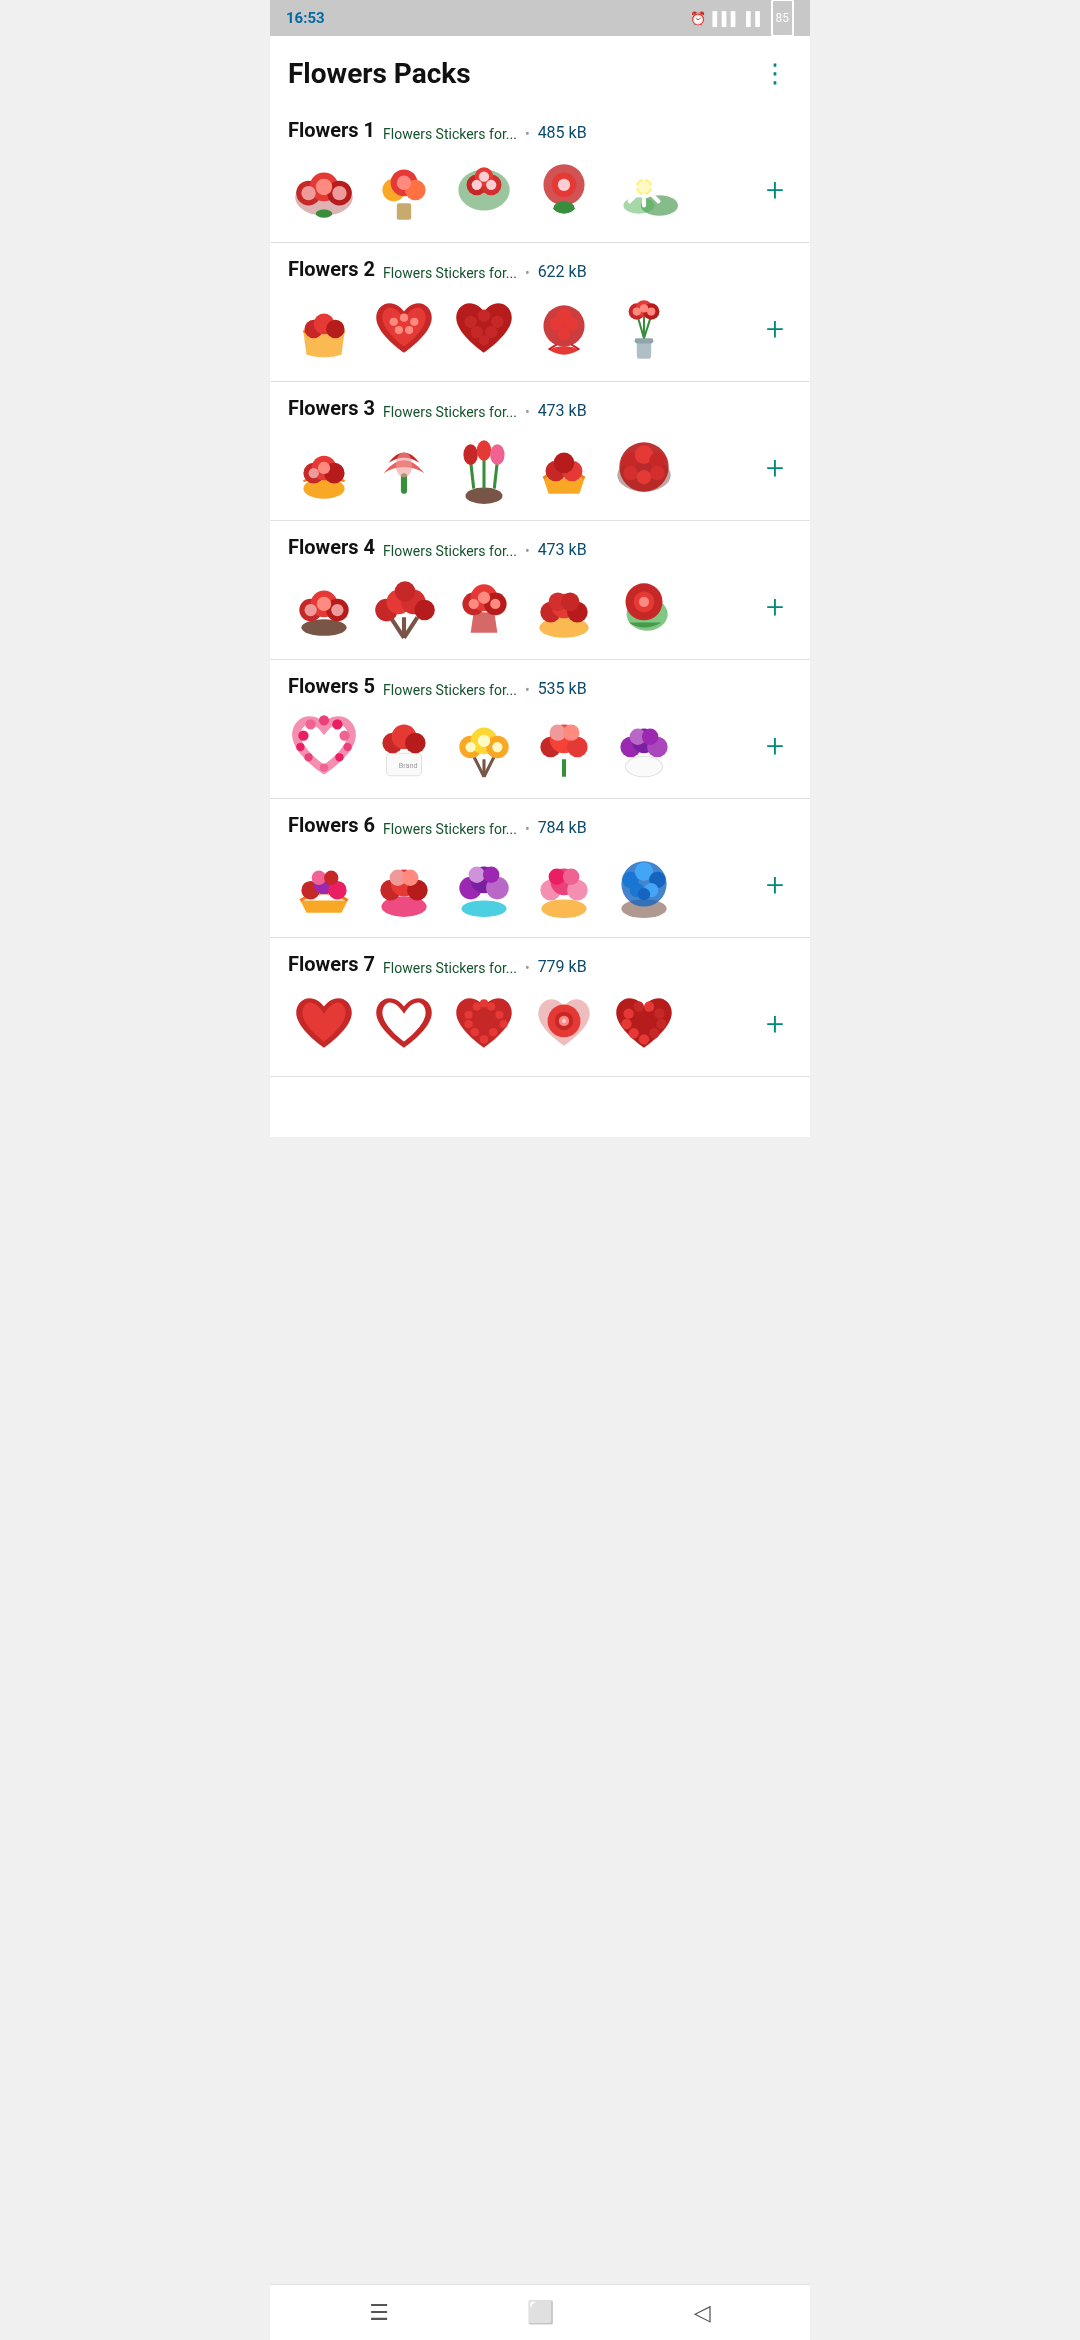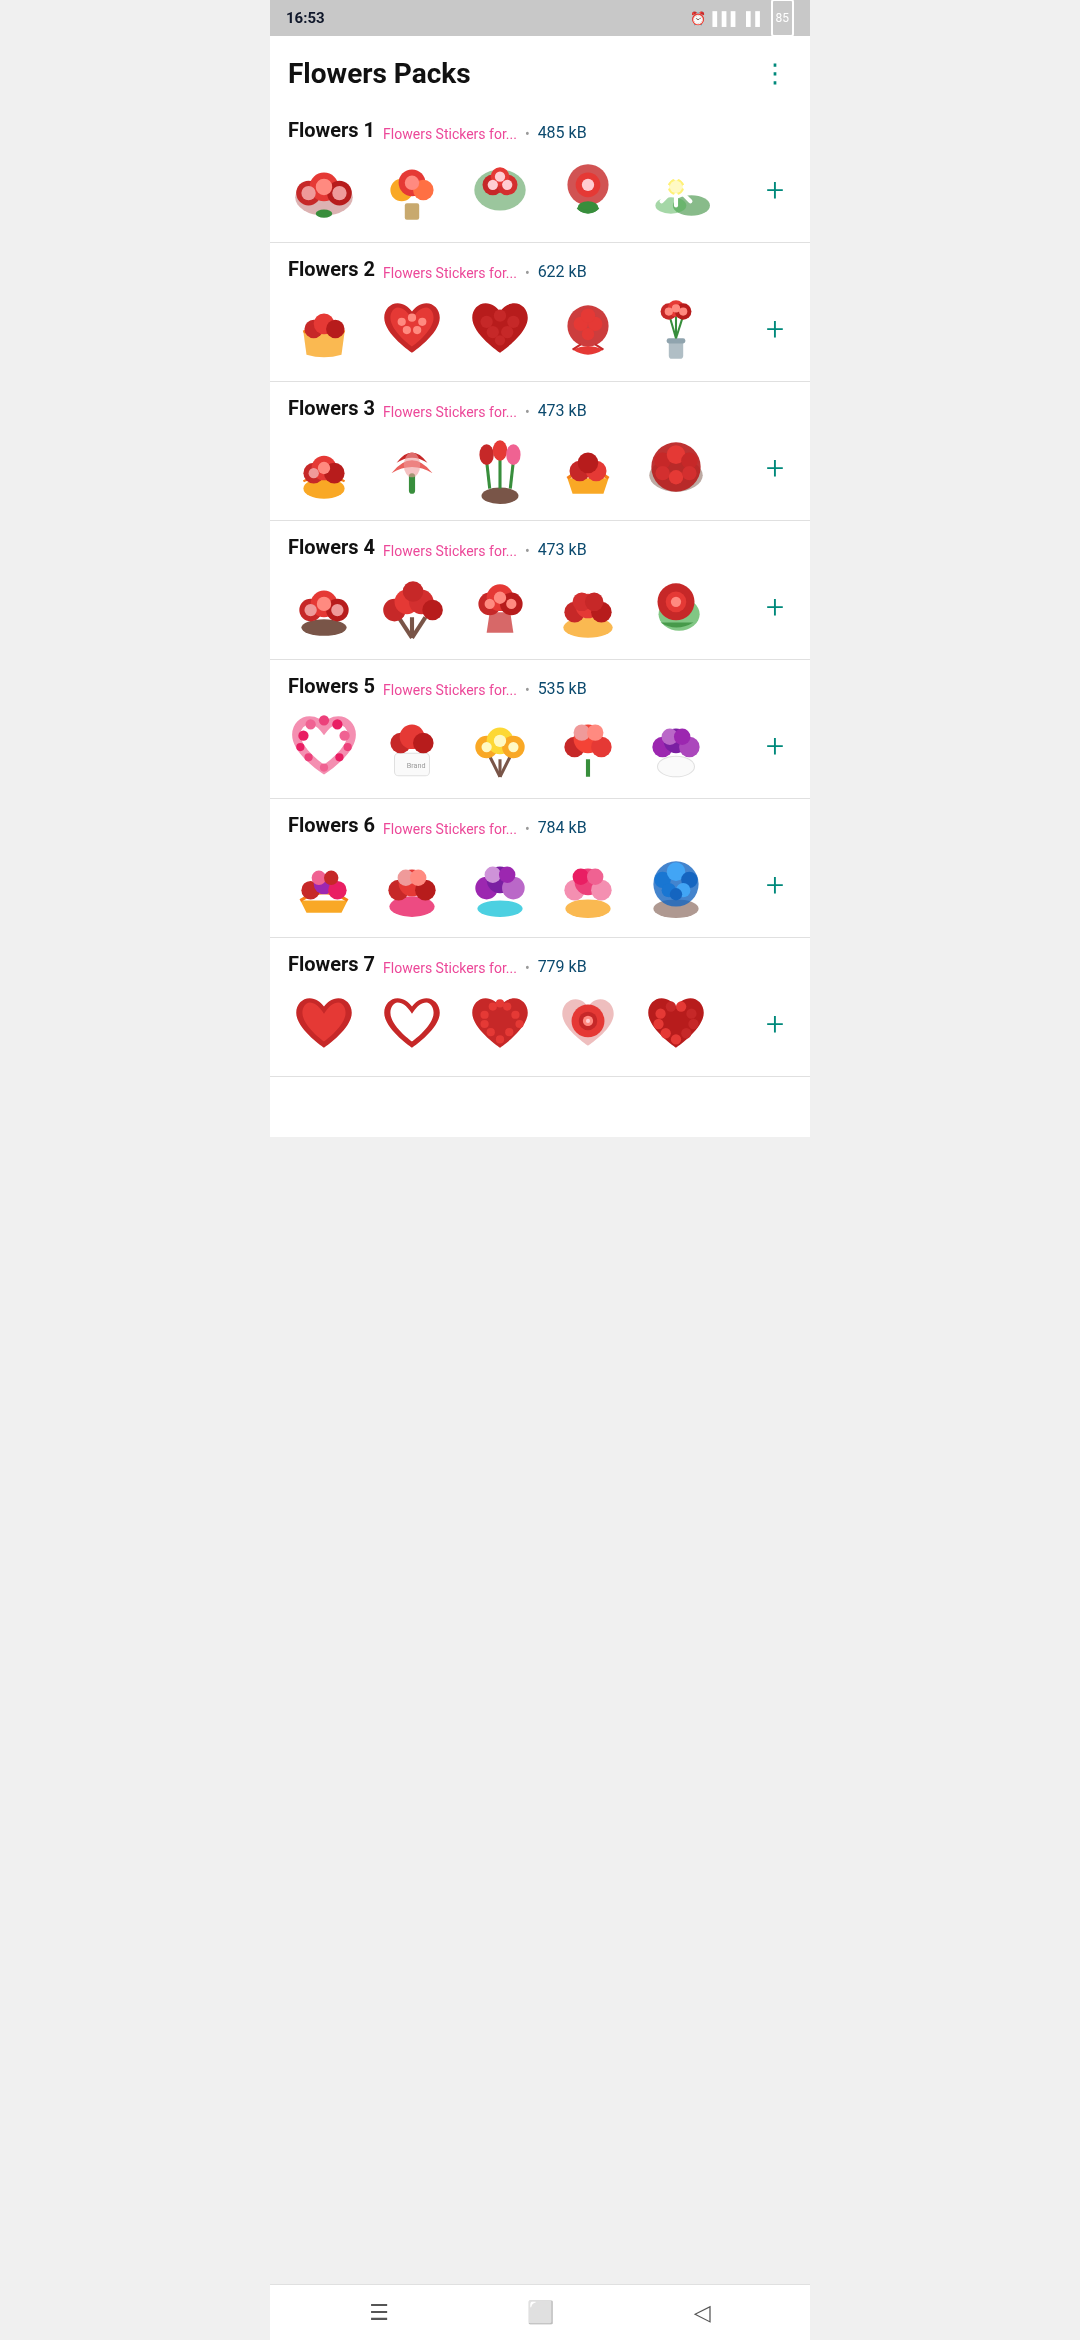--- a/index.html
+++ b/index.html
@@ -14,21 +14,21 @@
     }
     .status-bar {
       background: #c8c8c8;
       display: flex;
       justify-content: space-between;
       align-items: center;
       padding: 6px 16px;
       height: 36px;
     }
     .status-time {
-      color: #0f172a;
+      color: #0369a1;
       font-size: 15px;
       font-weight: bold;
     }
     .status-icons {
       display: flex;
       align-items: center;
       gap: 6px;
       color: #fff;
       font-size: 13px;
     }
@@ -74,38 +74,38 @@
       margin-bottom: 12px;
       flex-wrap: wrap;
     }
     .pack-name {
       font-size: 20px;
       font-weight: bold;
       color: #111;
     }
     .pack-desc {
       font-size: 14px;
-      color: #ec4899;
+      color: #14532d;
     }
     .pack-dot {
       font-size: 14px;
       color: #999;
     }
     .pack-size {
       font-size: 16px;
       color: #0c4a6e;
     }
     .pack-stickers {
       display: flex;
       align-items: center;
       gap: 6px;
     }
     .sticker-previews {
       display: flex;
-      gap: 16px;
+      gap: 8px;
       flex: 1;
       overflow: hidden;
     }
     .sticker-thumb {
       width: 72px;
       height: 72px;
       border-radius: 4px;
       display: flex;
       align-items: center;
       justify-content: center;

